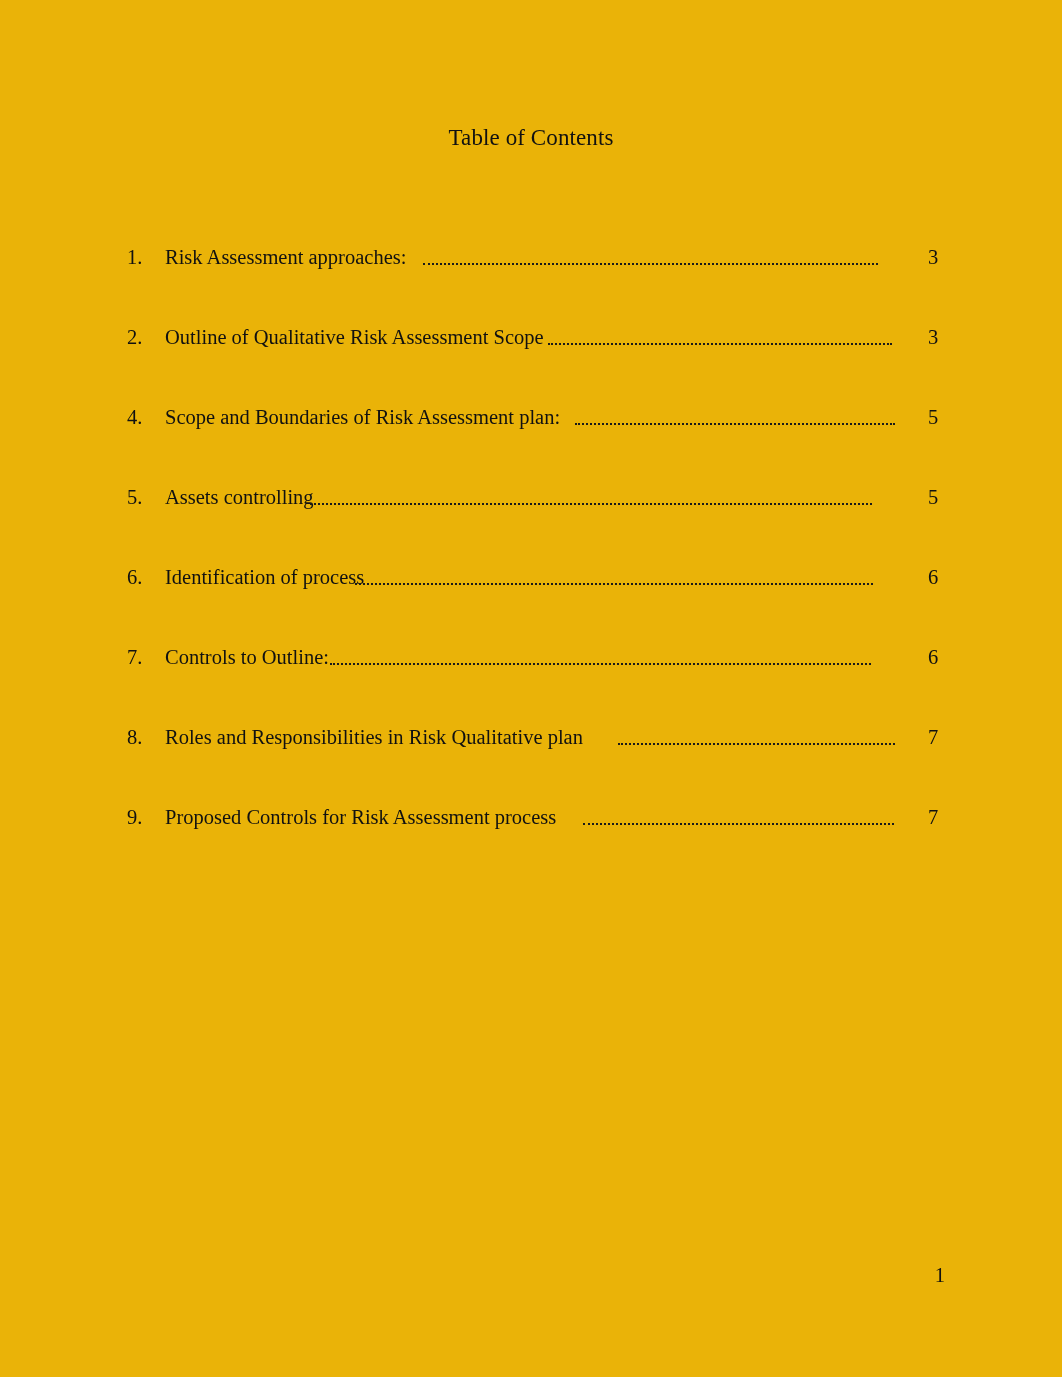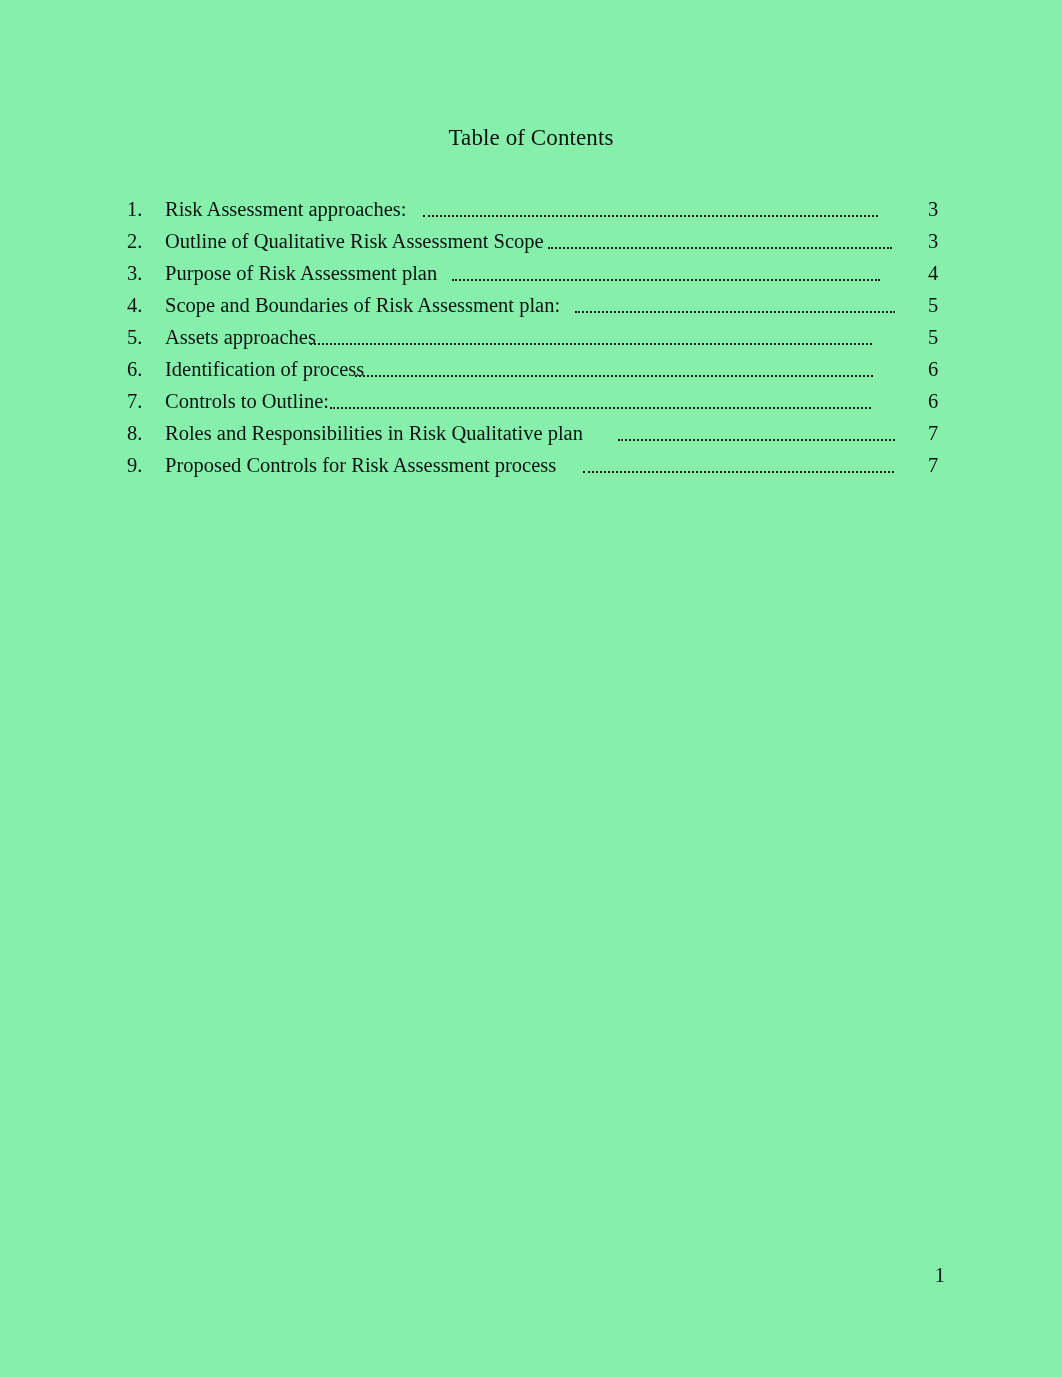--- a/index.html
+++ b/index.html
@@ -6,21 +6,21 @@
   html, body {
     margin: 0;
     padding: 0;
     background: #ffffff;
   }
 
   .page {
     position: relative;
     width: 1062px;
     height: 1377px;
-    background: #86efac;
+    background: #eab308;
     margin: 0 auto;
     overflow: hidden;
     font-family: "Liberation Serif", "DejaVu Serif", serif;
     color: #000000;
   }
 
   
   .doc-title {
     position: absolute;
     left: 0;
@@ -43,20 +43,21 @@
   }
 
   .toc-entry {
     position: relative;
     display: block;
     height: 32px;
     line-height: 32px;
     font-size: 20.5px;
     white-space: nowrap;
     color: #111111;
+    margin-top: 48px;
   }
 
   .toc-num {
     display: inline-block;
     width: 38px;
     text-align: left;
     vertical-align: baseline;
   }
 
   .toc-title {
@@ -95,23 +96,22 @@
 </head>
 <body>
 
 <div class="page">
 
   <div class="doc-title">Table of Contents</div>
 
   <div class="toc" id="toc-list">
       <div class="toc-entry"><span class="toc-num">1.</span><span class="toc-title">Risk Assessment approaches:</span><span class="toc-leader" style="left: 296px; width: 455px;"></span><span class="toc-page" style="left: 793px;">3</span></div>
       <div class="toc-entry"><span class="toc-num">2.</span><span class="toc-title">Outline of Qualitative Risk Assessment Scope</span><span class="toc-leader" style="left: 421px; width: 344px;"></span><span class="toc-page" style="left: 793px;">3</span></div>
-      <div class="toc-entry"><span class="toc-num">3.</span><span class="toc-title">Purpose of Risk Assessment plan</span><span class="toc-leader" style="left: 325px; width: 428px;"></span><span class="toc-page" style="left: 793px;">4</span></div>
       <div class="toc-entry"><span class="toc-num">4.</span><span class="toc-title">Scope and Boundaries of Risk Assessment plan:</span><span class="toc-leader" style="left: 448px; width: 320px;"></span><span class="toc-page" style="left: 793px;">5</span></div>
-      <div class="toc-entry"><span class="toc-num">5.</span><span class="toc-title">Assets approaches</span><span class="toc-leader" style="left: 183px; width: 562px;"></span><span class="toc-page" style="left: 793px;">5</span></div>
+      <div class="toc-entry"><span class="toc-num">5.</span><span class="toc-title">Assets controlling</span><span class="toc-leader" style="left: 183px; width: 562px;"></span><span class="toc-page" style="left: 793px;">5</span></div>
       <div class="toc-entry"><span class="toc-num">6.</span><span class="toc-title">Identification of process</span><span class="toc-leader" style="left: 228px; width: 518px;"></span><span class="toc-page" style="left: 793px;">6</span></div>
       <div class="toc-entry"><span class="toc-num">7.</span><span class="toc-title">Controls to Outline:</span><span class="toc-leader" style="left: 203px; width: 541px;"></span><span class="toc-page" style="left: 793px;">6</span></div>
       <div class="toc-entry"><span class="toc-num">8.</span><span class="toc-title">Roles and Responsibilities in Risk Qualitative plan</span><span class="toc-leader" style="left: 491px; width: 277px;"></span><span class="toc-page" style="left: 793px;">7</span></div>
       <div class="toc-entry"><span class="toc-num">9.</span><span class="toc-title">Proposed Controls for Risk Assessment process</span><span class="toc-leader" style="left: 456px; width: 311px;"></span><span class="toc-page" style="left: 793px;">7</span></div>
     </div>
 
   <div class="page-number">1</div>
 
 </div>
 

